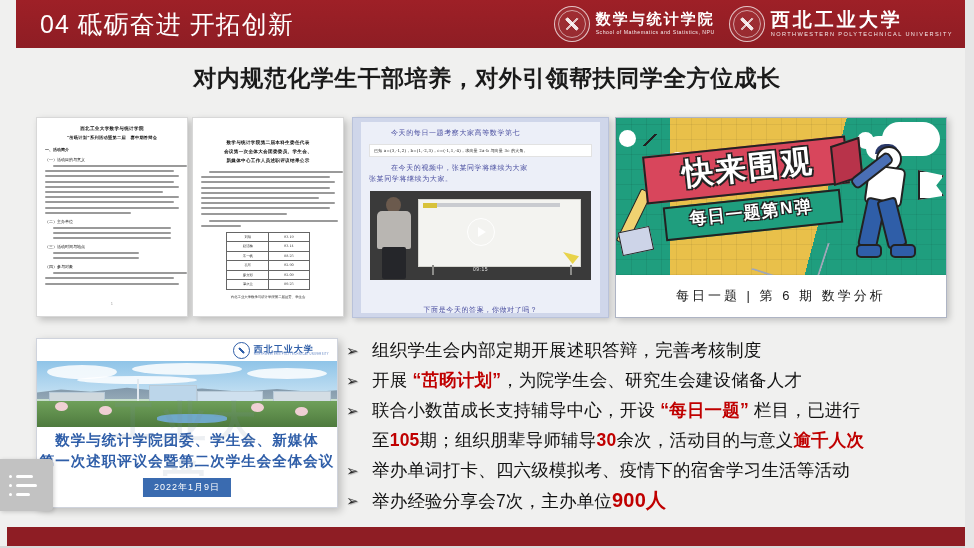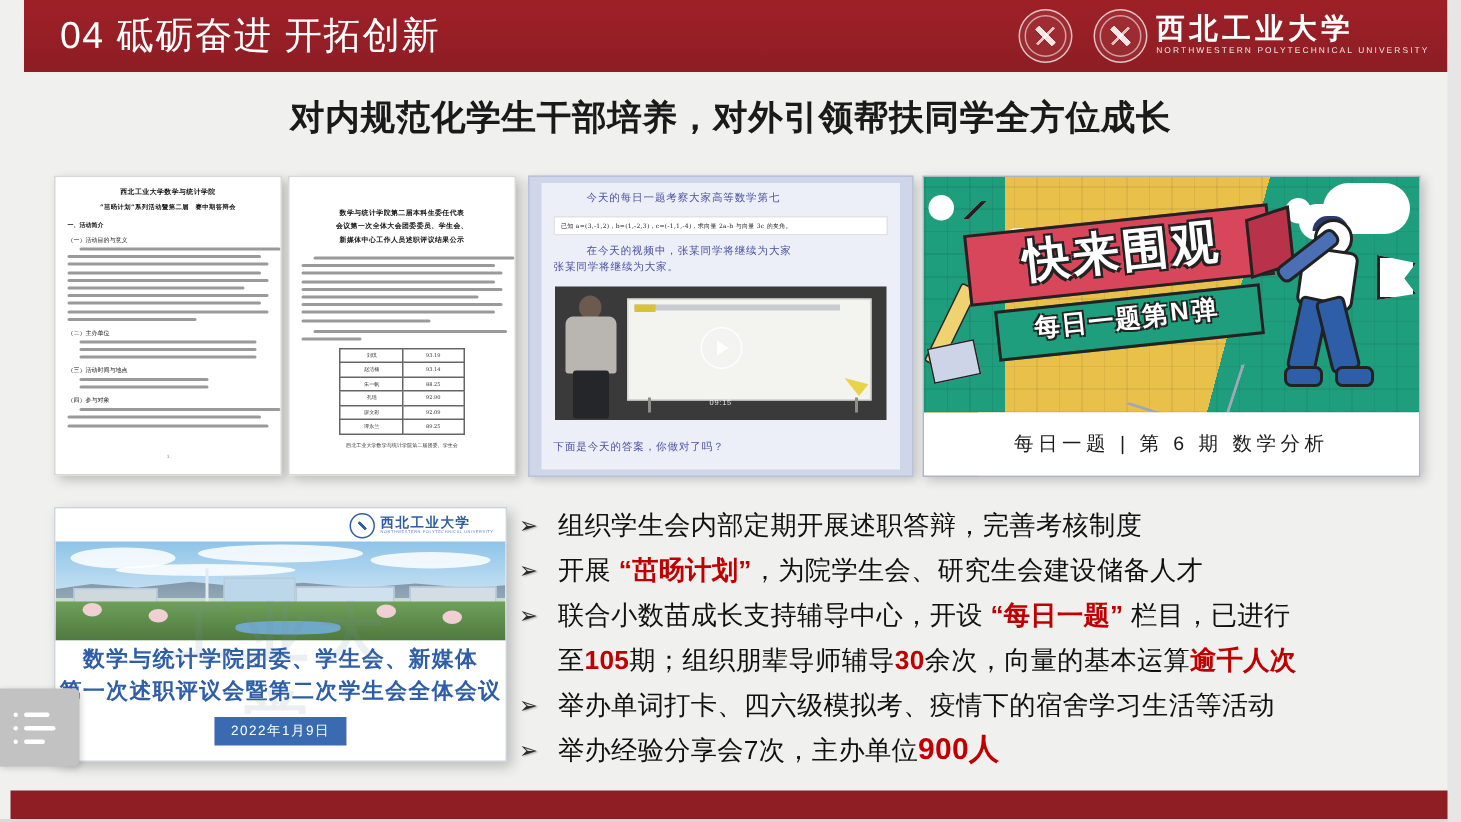--- a/index.html
+++ b/index.html
@@ -138,21 +138,21 @@
     display:flex;align-items:center;justify-content:center;
   }
   .wx-play b{
     display:block;width:0;height:0;border-left:8px solid rgba(255,255,255,.95);
     border-top:5px solid transparent;border-bottom:5px solid transparent;margin-left:3px;
   }
   .wx-dur{
     position:absolute;left:50%;transform:translateX(-50%);bottom:8px;
     color:rgba(255,255,255,.85);font-size:5px;letter-spacing:.5px;
   }
-  .wx-foot{margin:14px 8px 0;text-align:left;}
+  .wx-foot{margin:25px 8px 0;text-align:center;}
 
   
   #poster{
     position:absolute;left:615px;top:117px;width:330px;height:199px;
     background:#fff;border:1px solid #aeb4c4;
     box-shadow:2px 2px 7px rgba(0,0,0,.22);overflow:hidden;
   }
   .poster-art{
     position:absolute;left:0;right:0;top:0;height:157px;
     background:
@@ -320,20 +320,24 @@
 <body>
 
 <div id="slide">
 
   <div class="header-bar">
     <div class="header-title">04 砥砺奋进 开拓创新</div>
 
     <div class="header-logos">
       <div class="logo-group">
         <span class="logo-seal"></span>
+        <span class="logo-txt">
+          <span class="logo-cn">数学与统计学院</span>
+          <span class="logo-en">School of Mathematics and Statistics, NPU</span>
+        </span>
       </div>
       <div class="logo-group">
         <span class="logo-seal"></span>
         <span class="logo-txt">
           <span class="logo-cn big">西北工业大学</span>
           <span class="logo-en wide">NORTHWESTERN POLYTECHNICAL UNIVERSITY</span>
         </span>
       </div>
     </div>
   </div>
@@ -559,21 +563,21 @@
       <span class="bullet-text"><span>开展 </span><span class="hl">“茁旸计划”</span><span>，为院学生会、研究生会建设储备人才</span></span>
     </div>
 
     <div class="bullet-row">
       <span class="bullet-mark">➢</span>
       <span class="bullet-text"><span>联合小数苗成长支持辅导中心，开设 </span><span class="hl">“每日一题”</span><span> 栏目，已进行</span></span>
     </div>
 
     <div class="bullet-row">
       <span class="bullet-mark"></span>
-      <span class="bullet-text"><span>至</span><span class="hl">105</span><span>期；组织朋辈导师辅导</span><span class="hl">30</span><span>余次，向量的基本运算</span><span class="hl">逾千人次</span></span>
+      <span class="bullet-text"><span>至</span><span class="hl">105</span><span>期；组织朋辈导师辅导</span><span class="hl">30</span><span>余次，活动目的与意义</span><span class="hl">逾千人次</span></span>
     </div>
 
     <div class="bullet-row">
       <span class="bullet-mark">➢</span>
       <span class="bullet-text"><span>举办单词打卡、四六级模拟考、疫情下的宿舍学习生活等活动</span></span>
     </div>
 
     <div class="bullet-row">
       <span class="bullet-mark">➢</span>
       <span class="bullet-text"><span>举办经验分享会7次，主办单位</span><span class="hl-lg">900人</span></span>

